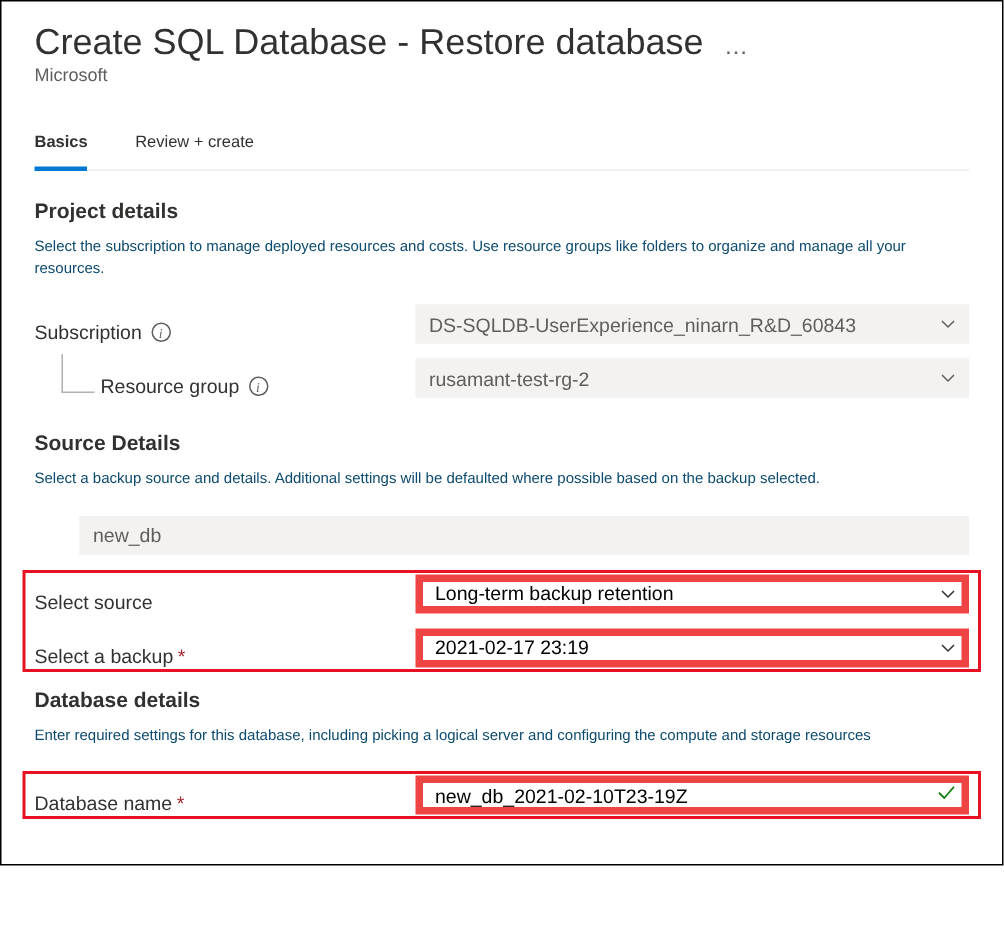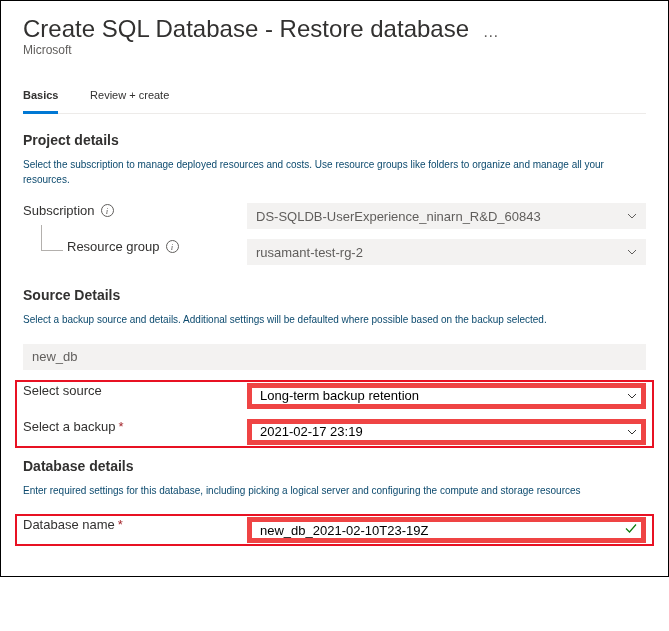--- a/index.html
+++ b/index.html
@@ -55,21 +55,21 @@
     margin-top: 2px;
   }
   .section-desc {
     font-size: 10px;
     color: #0c4a6e;
     line-height: 1.45;
     margin-bottom: 16px;
   }
   .form-row {
     display: flex;
-    align-items: flex-start;
+    align-items: flex-end;
     margin-bottom: 10px;
     min-height: 26px;
   }
   .form-label {
     width: 224px;
     flex: 0 0 224px;
     font-size: 13px;
     color: #323130;
     display: flex;
     align-items: center;
@@ -101,20 +101,21 @@
     font-style: italic;
     font-family: Georgia, serif;
   }
   .required {
     color: #a4262c;
     margin-left: 3px;
   }
   .form-control {
     flex: 1;
     position: relative;
+    margin-left: 30px;
   }
   .select-box, .input-box {
     width: 100%;
     height: 26px;
     border: 5px solid #ef4444;
     background: #fff;
     padding: 0 26px 0 8px;
     font-size: 13px;
     color: #000000;
     font-family: inherit;

